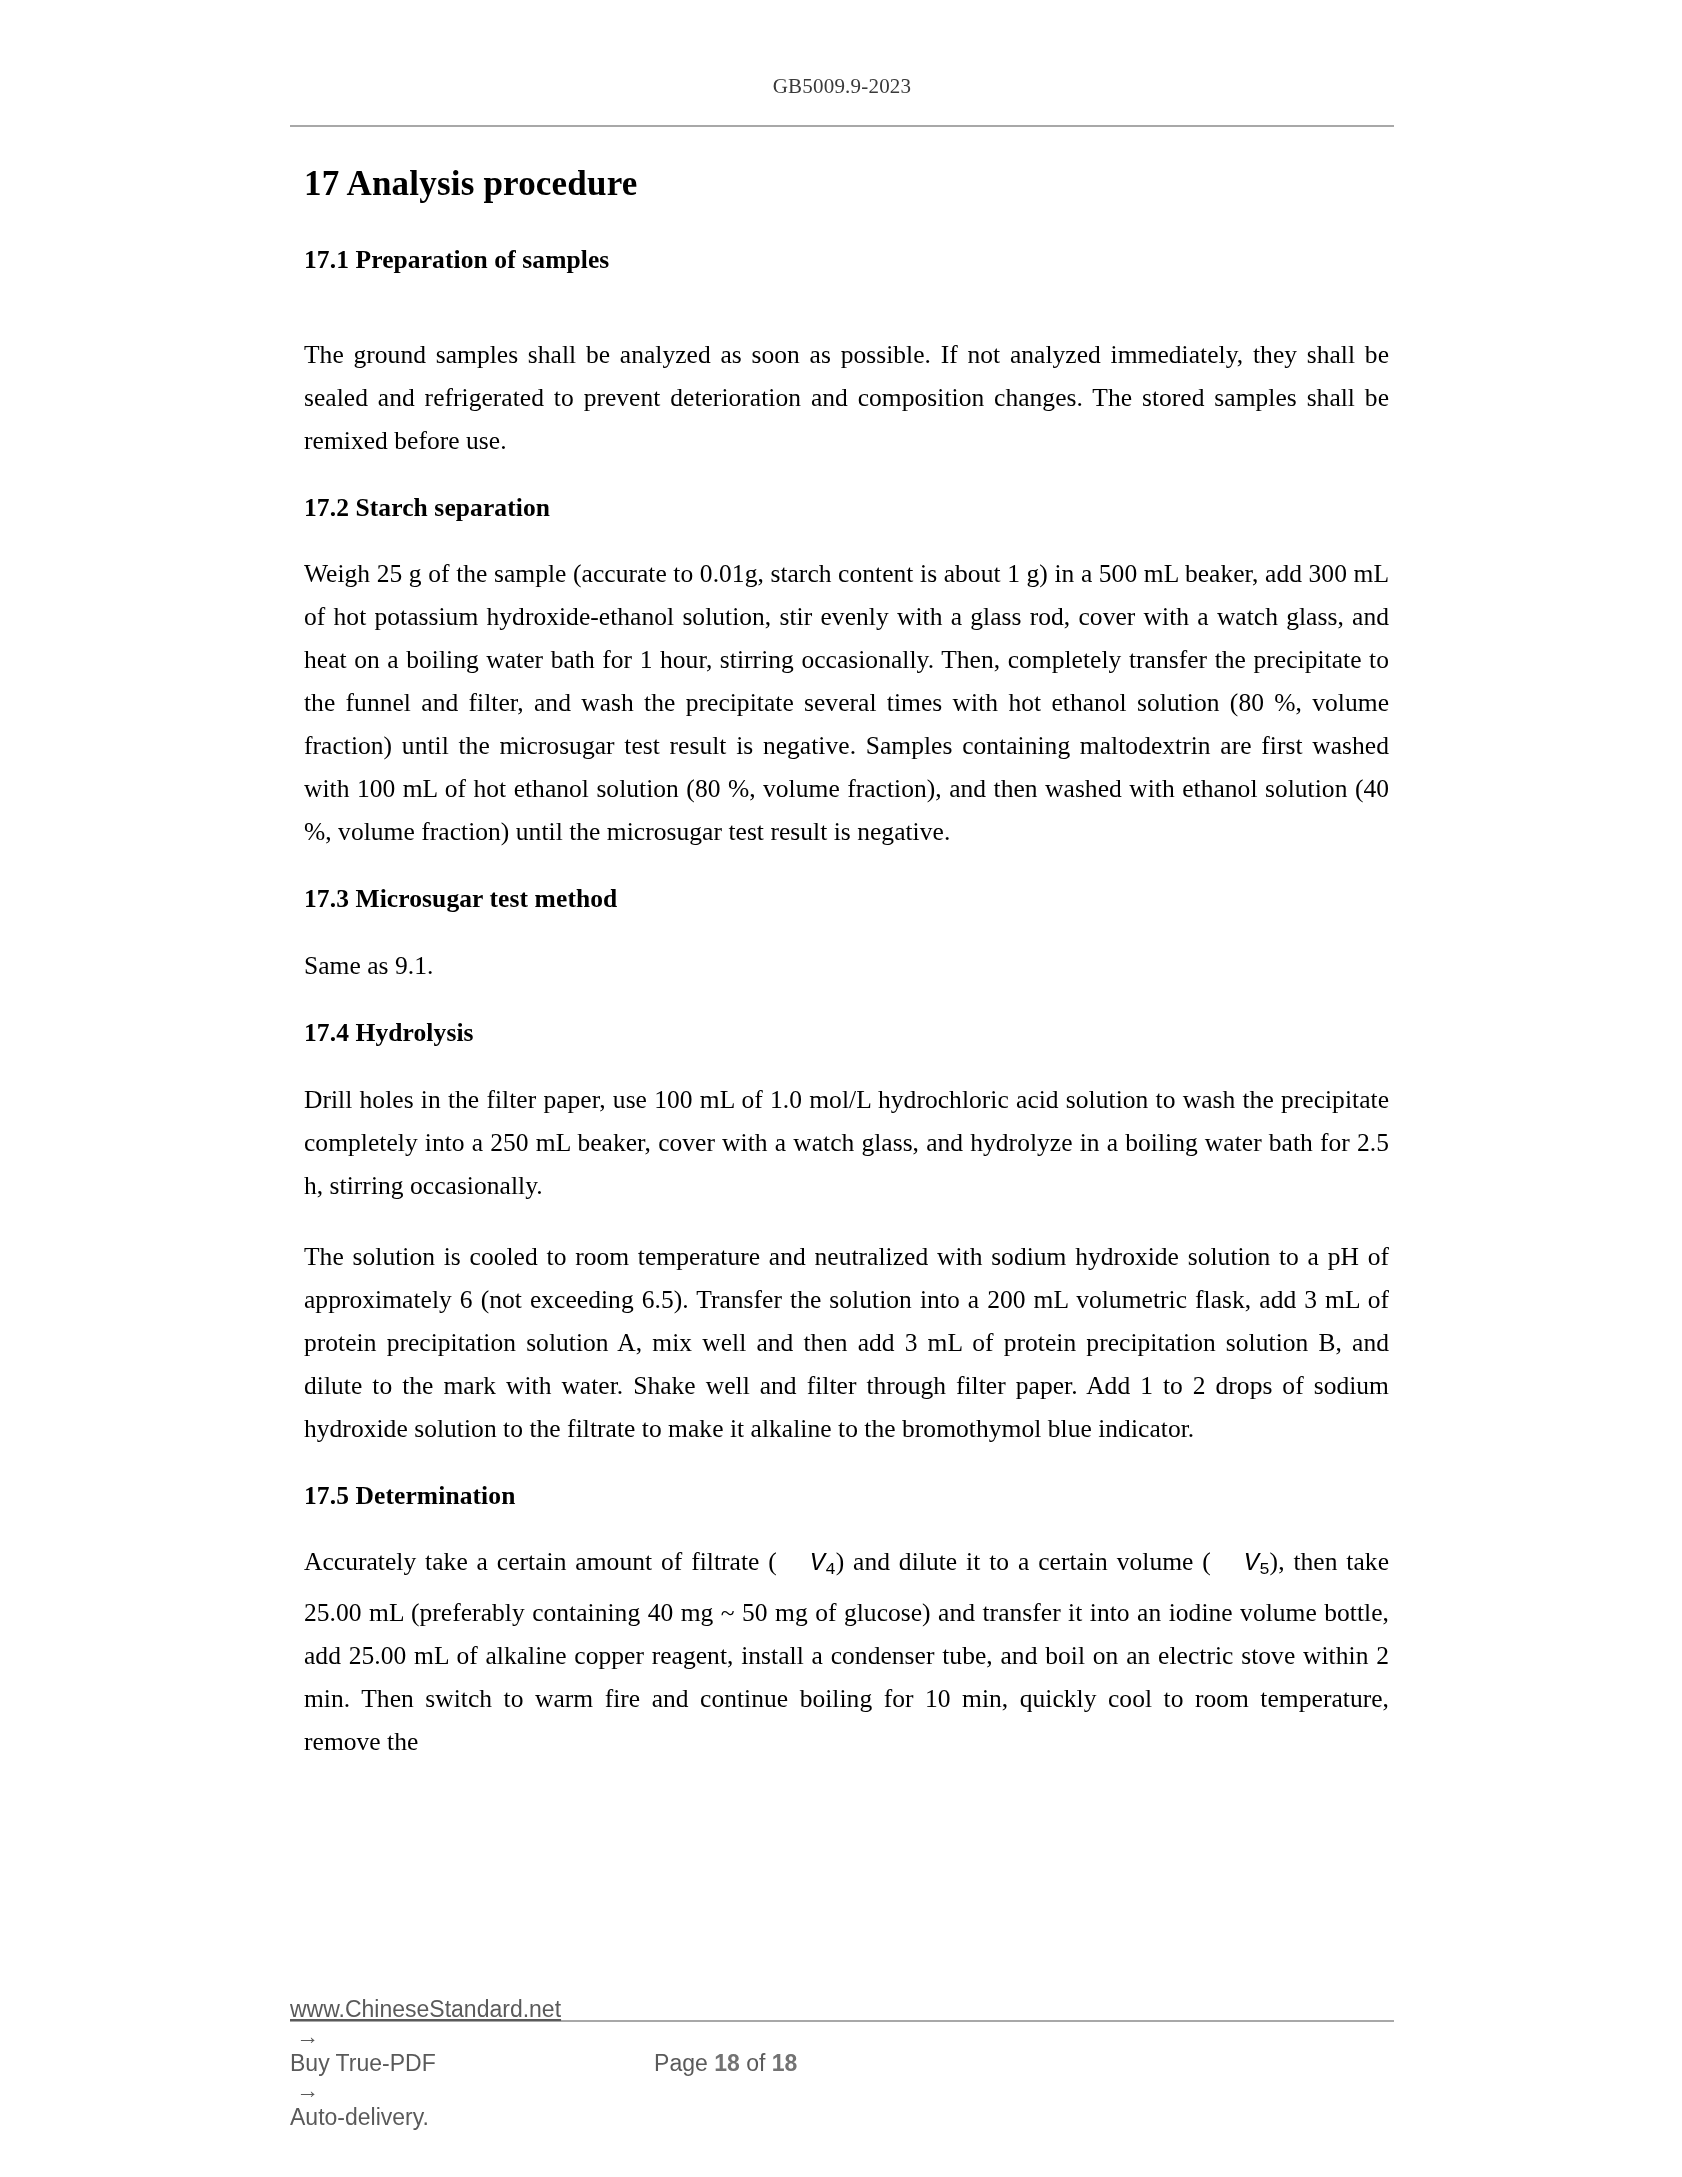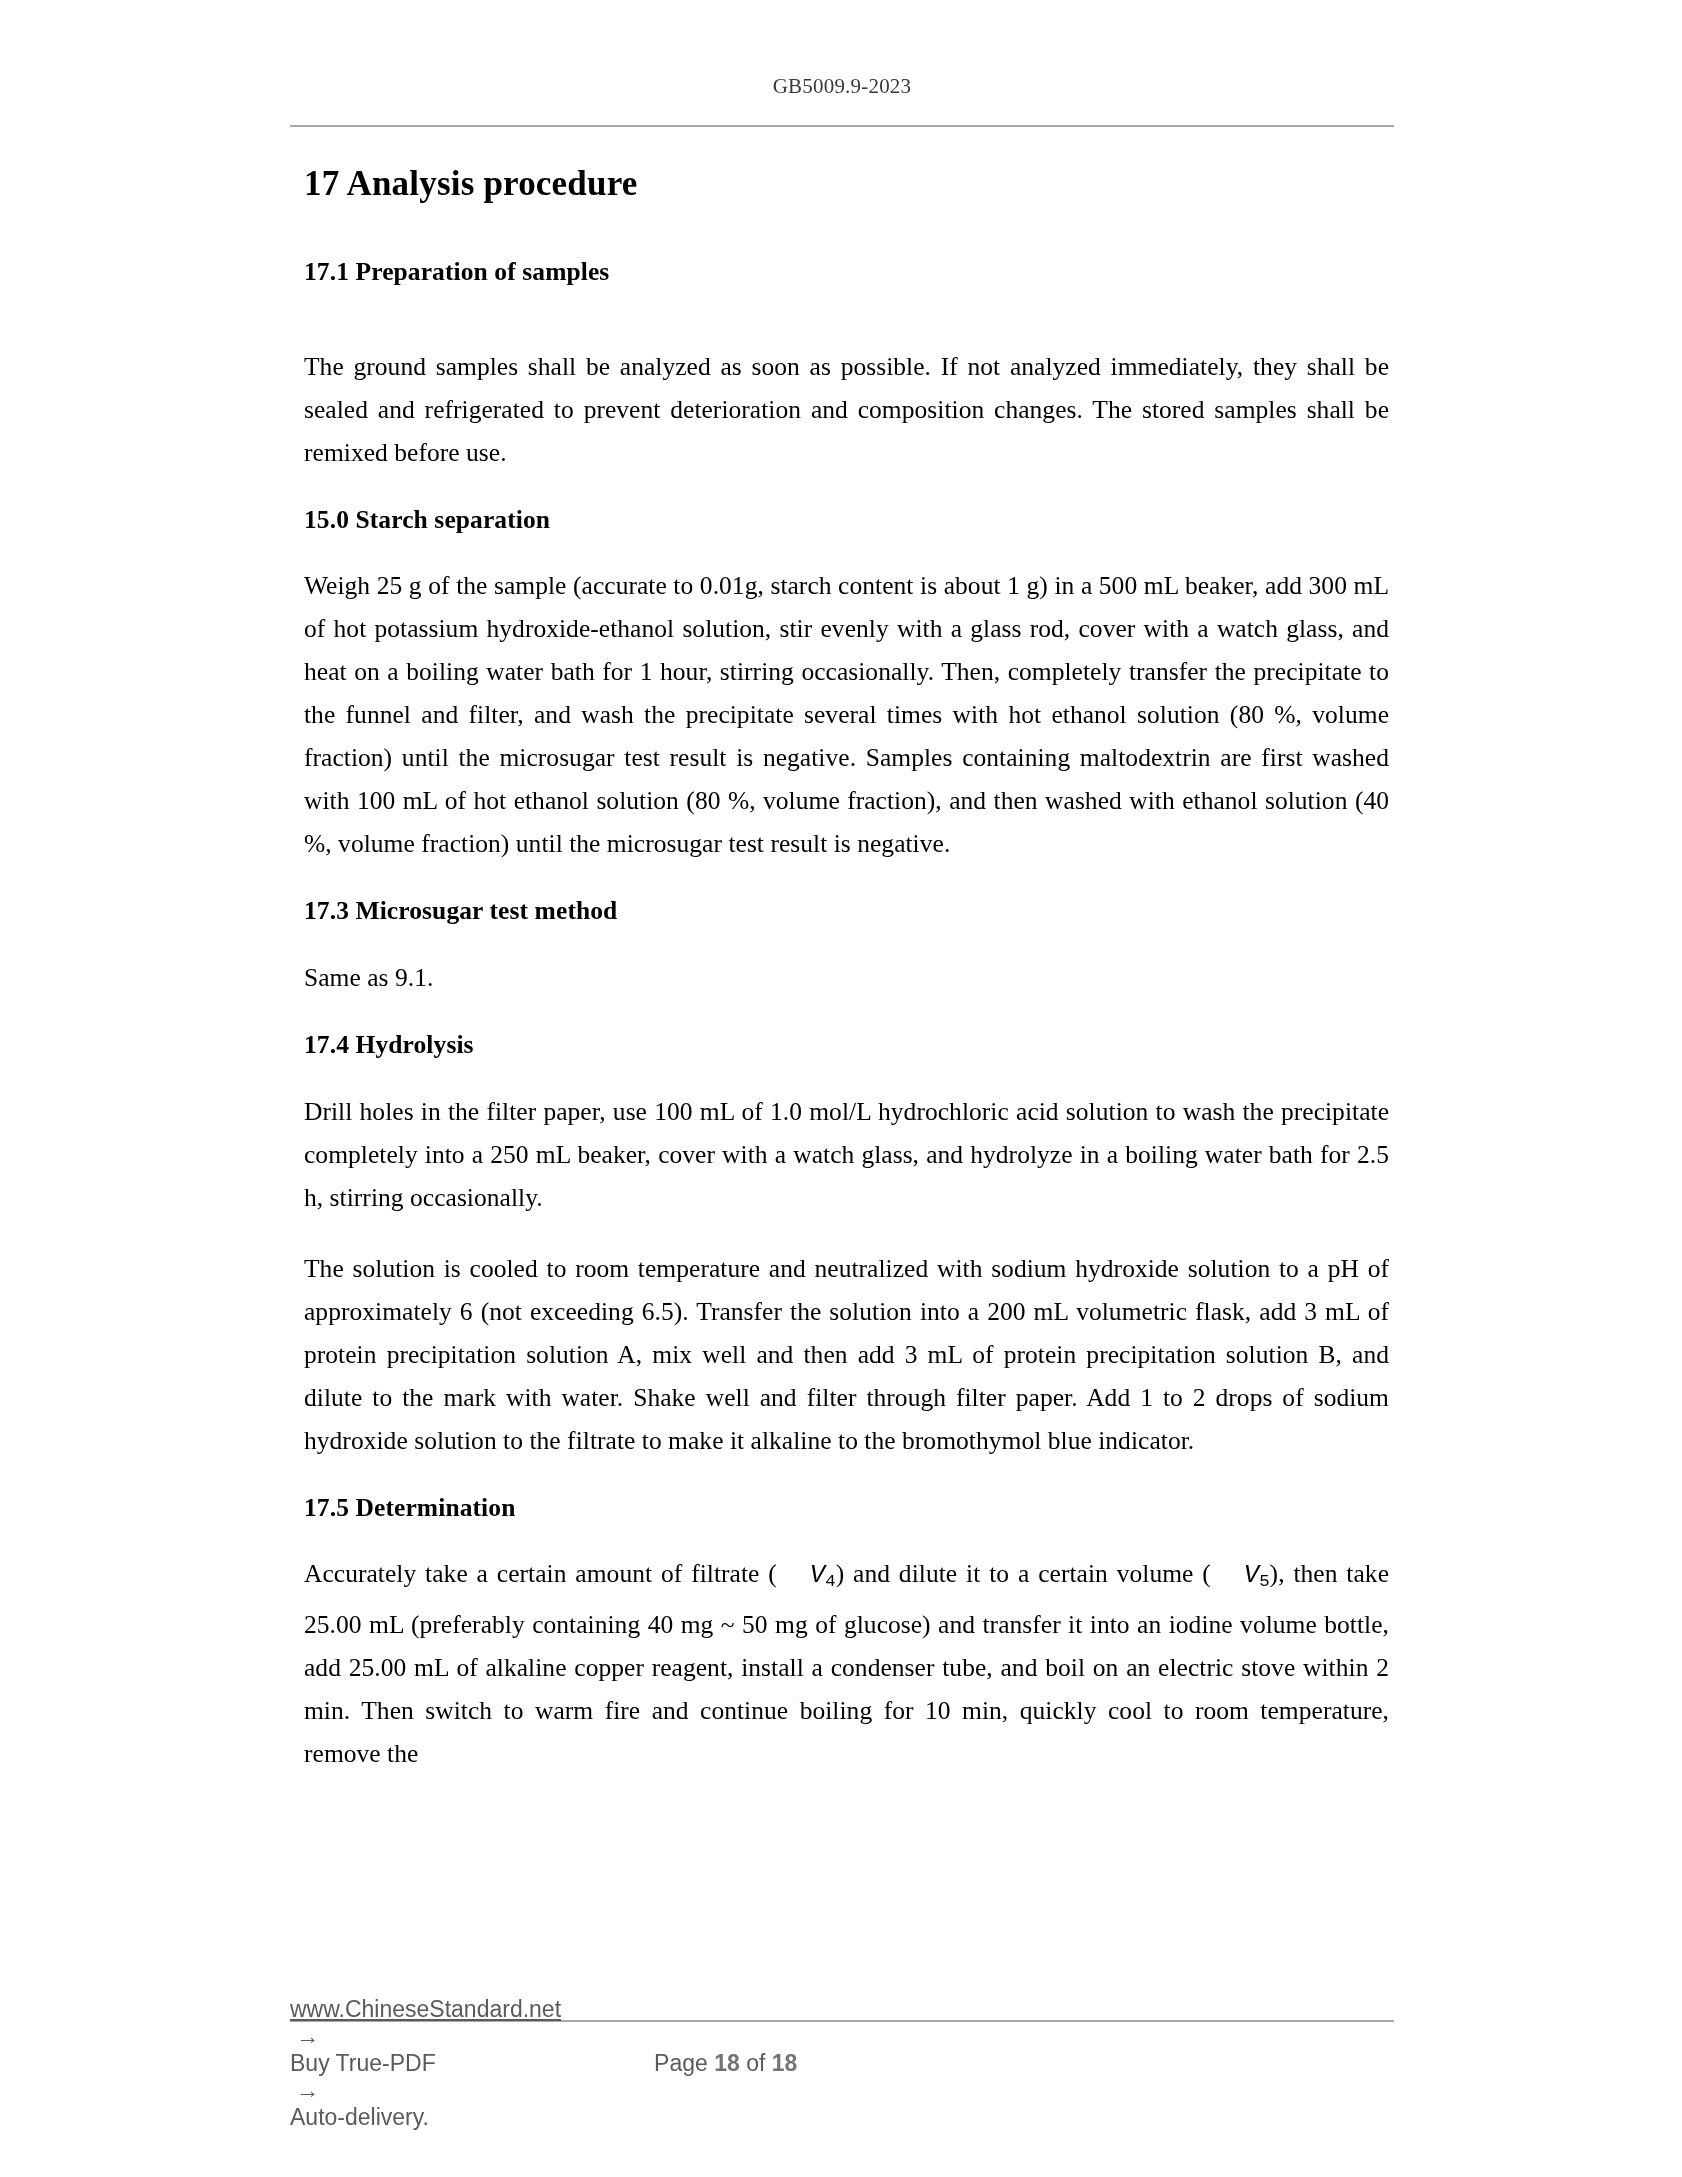--- a/index.html
+++ b/index.html
@@ -47,21 +47,21 @@
   .content {
     position: absolute;
     left: 304px;
     top: 164px;
     width: 1085px;
   }
   h1.doc-title {
     font-family: "Liberation Serif", "DejaVu Serif", serif;
     font-size: 35px;
     font-weight: bold;
-    margin: 0 0 12px 0;
+    margin: 0 0 0 0;
     padding: 0;
     line-height: 1.15;
     letter-spacing: 0.2px;
   }
   h2.sec-heading {
     font-family: "Liberation Serif", "DejaVu Serif", serif;
     font-size: 25.5px;
     font-weight: bold;
     margin: 0;
     padding: 0;
@@ -149,21 +149,21 @@
 
     <h1 class="doc-title">17 Analysis procedure</h1>
     <div class="sp-title-after"></div>
 
     <h2 class="sec-heading">17.1 Preparation of samples</h2>
     <div class="sp-head-after"></div>
     <div class="sp-par-after"></div>
     <p class="body-par">The ground samples shall be analyzed as soon as possible. If not analyzed immediately, they shall be sealed and refrigerated to prevent deterioration and composition changes. The stored samples shall be remixed before use.</p>
     <div class="sp-before-head"></div>
 
-    <h2 class="sec-heading">15.0 Starch separation</h2>
+    <h2 class="sec-heading">17.2 Starch separation</h2>
     <div class="sp-head-after"></div>
     <p class="body-par">Weigh 25 g of the sample (accurate to 0.01g, starch content is about 1 g) in a 500 mL beaker, add 300 mL of hot potassium hydroxide-ethanol solution, stir evenly with a glass rod, cover with a watch glass, and heat on a boiling water bath for 1 hour, stirring occasionally. Then, completely transfer the precipitate to the funnel and filter, and wash the precipitate several times with hot ethanol solution (80 %, volume fraction) until the microsugar test result is negative. Samples containing maltodextrin are first washed with 100 mL of hot ethanol solution (80 %, volume fraction), and then washed with ethanol solution (40 %, volume fraction) until the microsugar test result is negative.</p>
     <div class="sp-before-head"></div>
 
     <h2 class="sec-heading">17.3 Microsugar test method</h2>
     <div class="sp-head-after"></div>
     <p class="body-par nojust">Same as 9.1.</p>
     <div class="sp-before-head"></div>
 
     <h2 class="sec-heading">17.4 Hydrolysis</h2>

